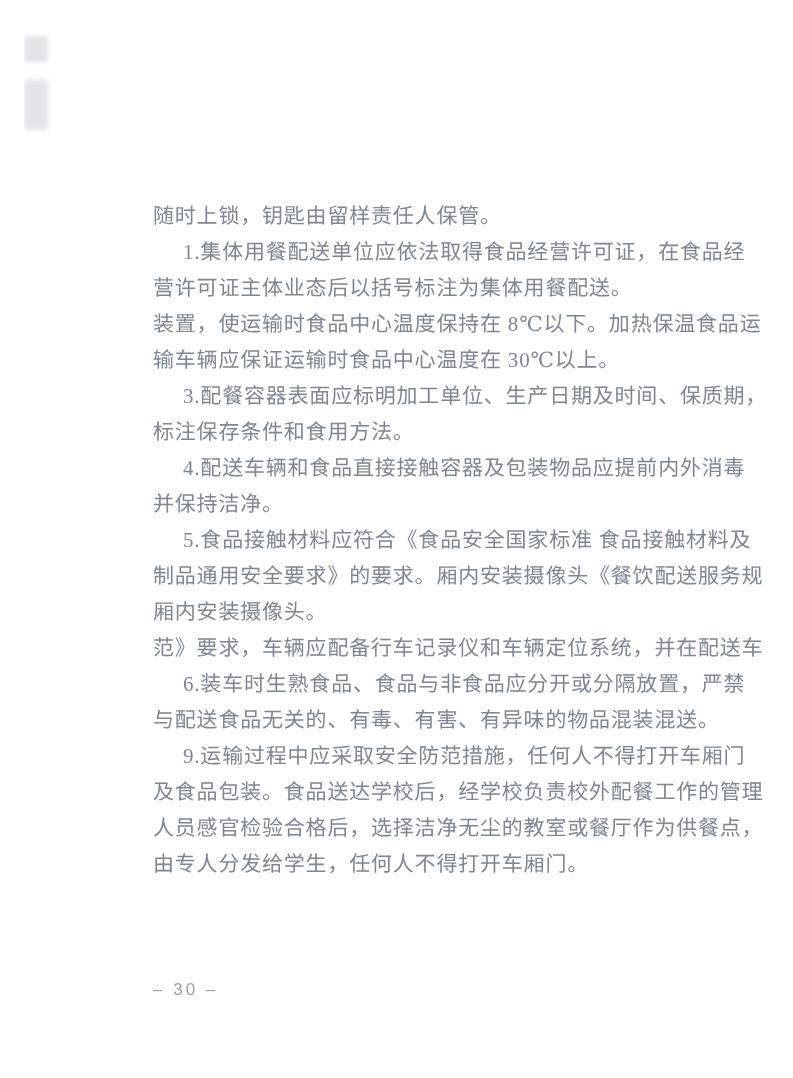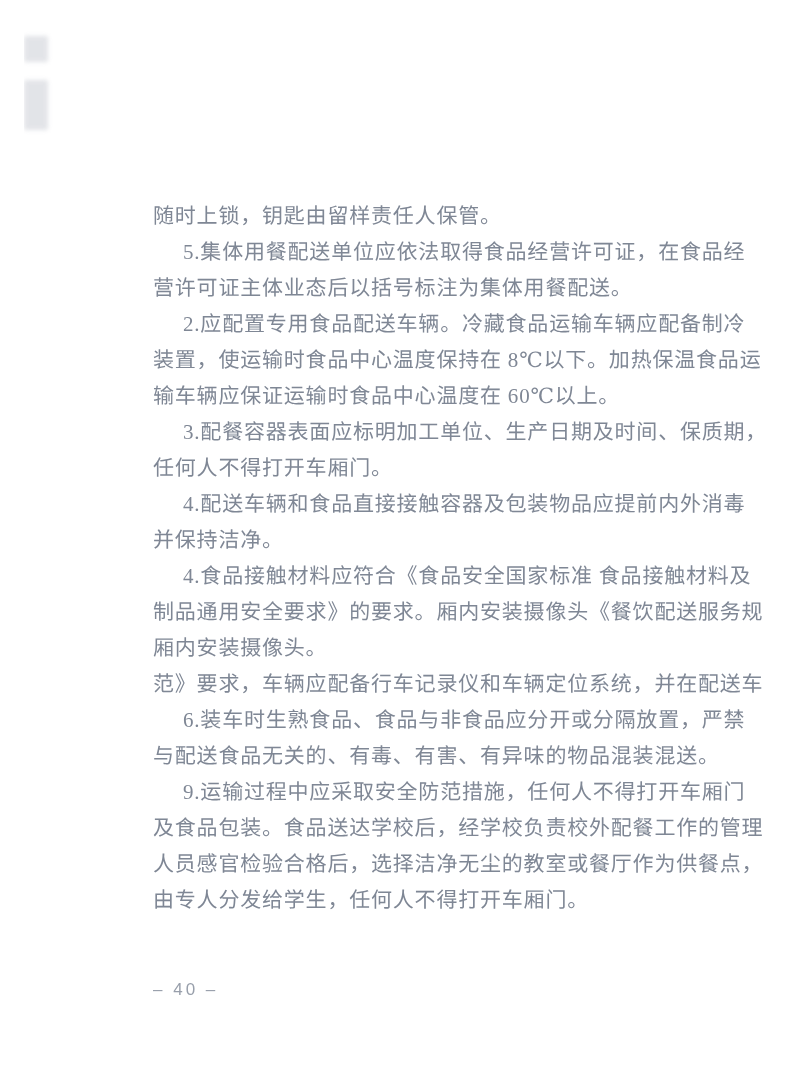--- a/index.html
+++ b/index.html
@@ -59,38 +59,37 @@
 </head>
 <body>
 
 <div class="page">
 
   <div class="edge-mark m1"></div>
   <div class="edge-mark m2"></div>
 
   <main class="doc">
     <p class="line">随时上锁，钥匙由留样责任人保管。</p>
-    <p class="line indent">5.集体用餐配送单位应依法取得食品经营许可证，在食品经</p>
+    <p class="line indent">1.集体用餐配送单位应依法取得食品经营许可证，在食品经</p>
     <p class="line">营许可证主体业态后以括号标注为集体用餐配送。</p>
-    <p class="line indent">2.应配置专用食品配送车辆。冷藏食品运输车辆应配备制冷</p>
     <p class="line">装置，使运输时食品中心温度保持在 8℃以下。加热保温食品运</p>
-    <p class="line">输车辆应保证运输时食品中心温度在 60℃以上。</p>
+    <p class="line">输车辆应保证运输时食品中心温度在 30℃以上。</p>
     <p class="line indent">3.配餐容器表面应标明加工单位、生产日期及时间、保质期，</p>
-    <p class="line">任何人不得打开车厢门。</p>
+    <p class="line">标注保存条件和食用方法。</p>
     <p class="line indent">4.配送车辆和食品直接接触容器及包装物品应提前内外消毒</p>
     <p class="line">并保持洁净。</p>
-    <p class="line indent">4.食品接触材料应符合《食品安全国家标准 食品接触材料及</p>
+    <p class="line indent">5.食品接触材料应符合《食品安全国家标准 食品接触材料及</p>
     <p class="line">制品通用安全要求》的要求。厢内安装摄像头《餐饮配送服务规</p>
     <p class="line">厢内安装摄像头。</p>
     <p class="line">范》要求，车辆应配备行车记录仪和车辆定位系统，并在配送车</p>
     <p class="line indent">6.装车时生熟食品、食品与非食品应分开或分隔放置，严禁</p>
     <p class="line">与配送食品无关的、有毒、有害、有异味的物品混装混送。</p>
     <p class="line indent">9.运输过程中应采取安全防范措施，任何人不得打开车厢门</p>
     <p class="line">及食品包装。食品送达学校后，经学校负责校外配餐工作的管理</p>
     <p class="line">人员感官检验合格后，选择洁净无尘的教室或餐厅作为供餐点，</p>
     <p class="line">由专人分发给学生，任何人不得打开车厢门。</p>
   </main>
 
   <footer class="footer">
-    <span>– 40 –</span>
+    <span>– 30 –</span>
   </footer>
 
 </div>
 
 </body></html>

